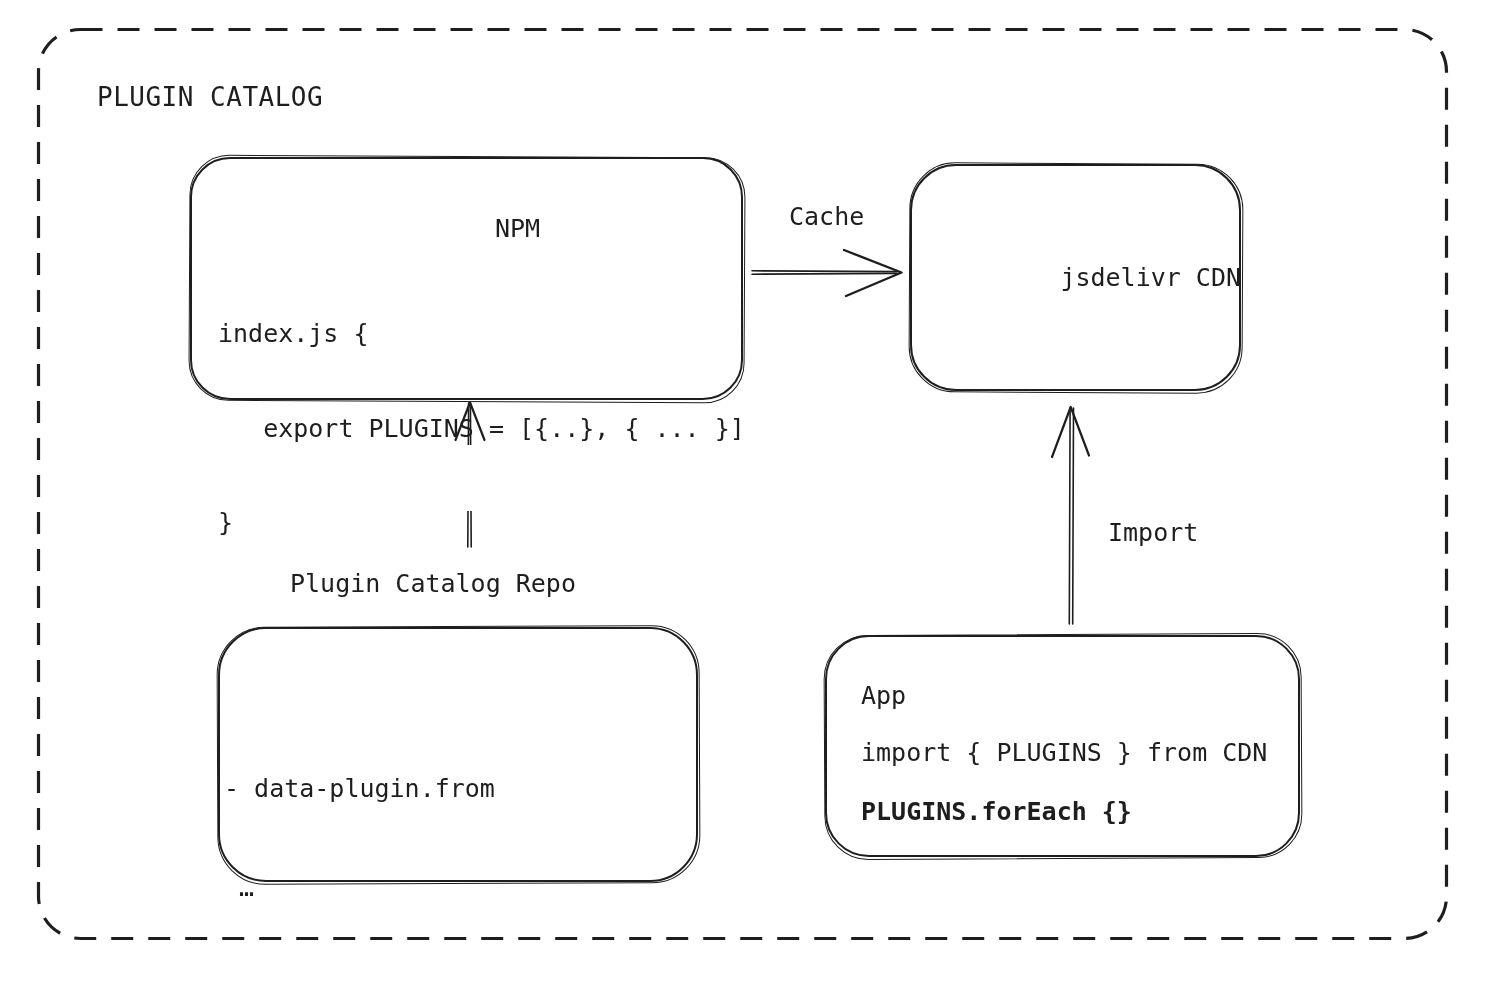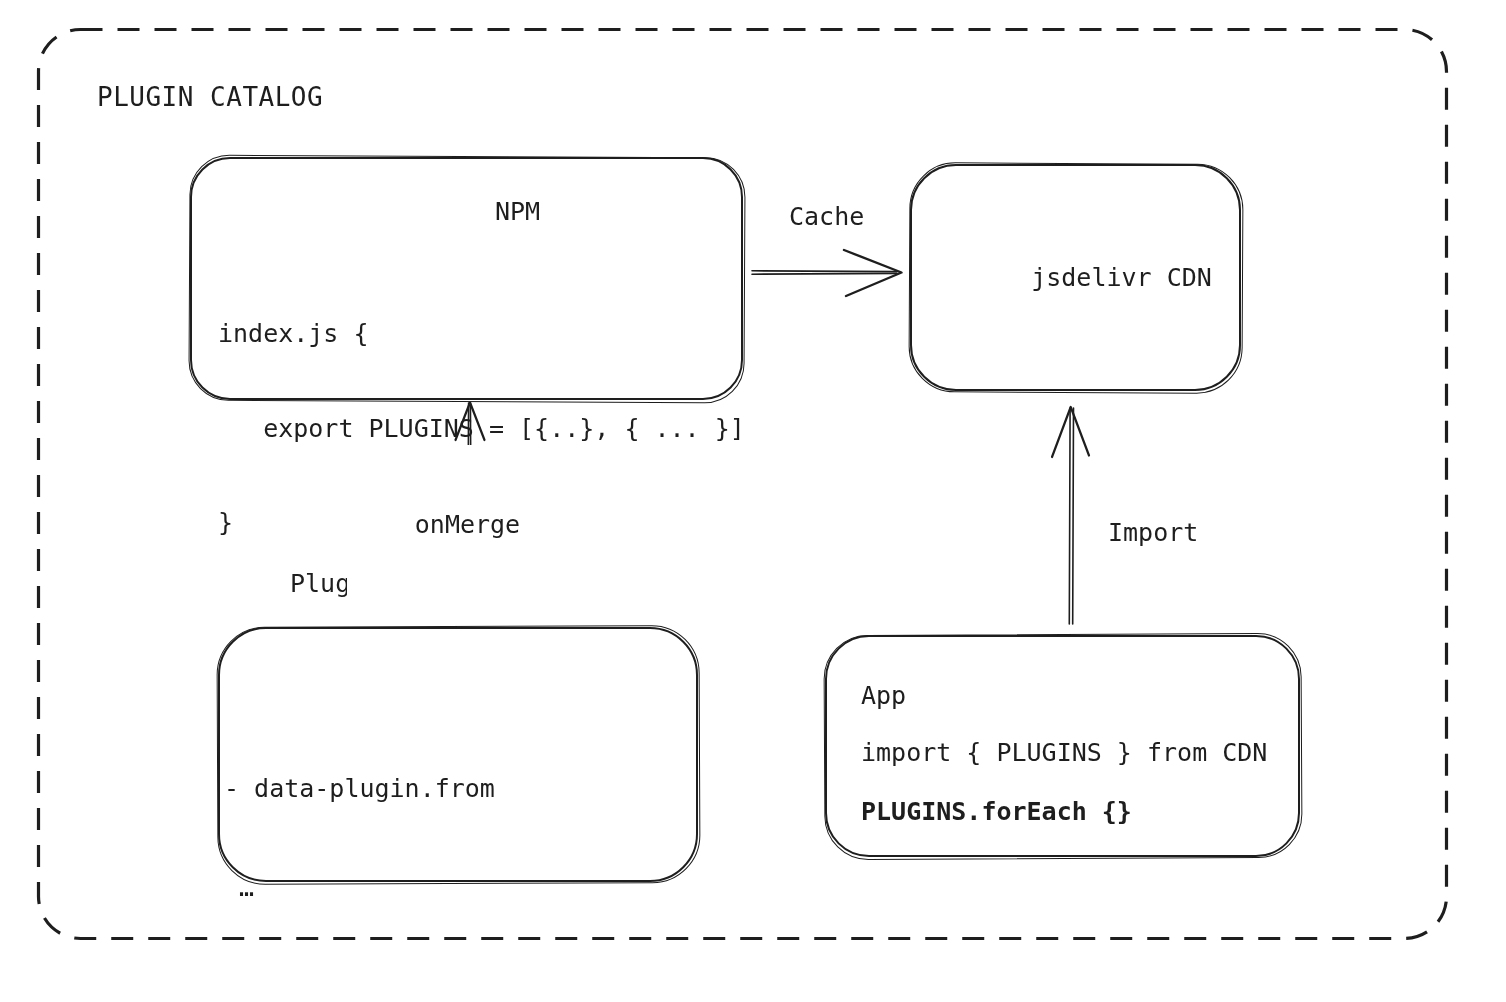--- a/index.html
+++ b/index.html
@@ -74,34 +74,33 @@
     <g stroke-linecap="round" stroke-linejoin="round">
       <line x1="1069.3" y1="624" x2="1070.1" y2="408" stroke-width="1.6"></line>
       <line x1="1072.7" y1="624" x2="1073.5" y2="408" stroke-width="1.6"></line>
       <path d="M1052 457 L1070.7 407 L1089 455.5" stroke-width="2.2"></path>
     </g>
   </svg>
 
   <div class="txt title" style="left:97px; top:84px;">PLUGIN CATALOG</div>
 
   <div class="box npm-box"></div>
-  <div class="txt center" style="left:190px; top:199px; width:655px;">NPM</div>
+  <div class="txt center" style="left:190px; top:216px; width:655px;">NPM</div>
   <div class="txt code" style="left:218px; top:255px;">
     <div>index.js {</div>
     <div>   export PLUGINS = [{..}, { ... }]</div>
     <div>}</div>
   </div>
 
   <div class="box cdn-box"></div>
-  <div class="txt center" style="left:956px; top:265px; width:331px;">jsdelivr CDN</div>
+  <div class="txt center" style="left:910px; top:265px; width:331px;text-align:right;">jsdelivr CDN</div>
 
   <div class="txt" style="left:789px; top:204px;">Cache</div>
 
   <div class="txt center edge-label-stack" style="left:347px; top:445px; width:241px;">
-    <div>onMerge</div>
   </div>
 
   <div class="txt" style="left:290px; top:571px;">Plugin Catalog Repo</div>
   <div class="box repo-box"></div>
   <div class="txt files" style="left:224px; top:706px;">
     <div>- data-plugin.from</div>
     <div> …</div>
   </div>
 
   <div class="box app-box"></div>

